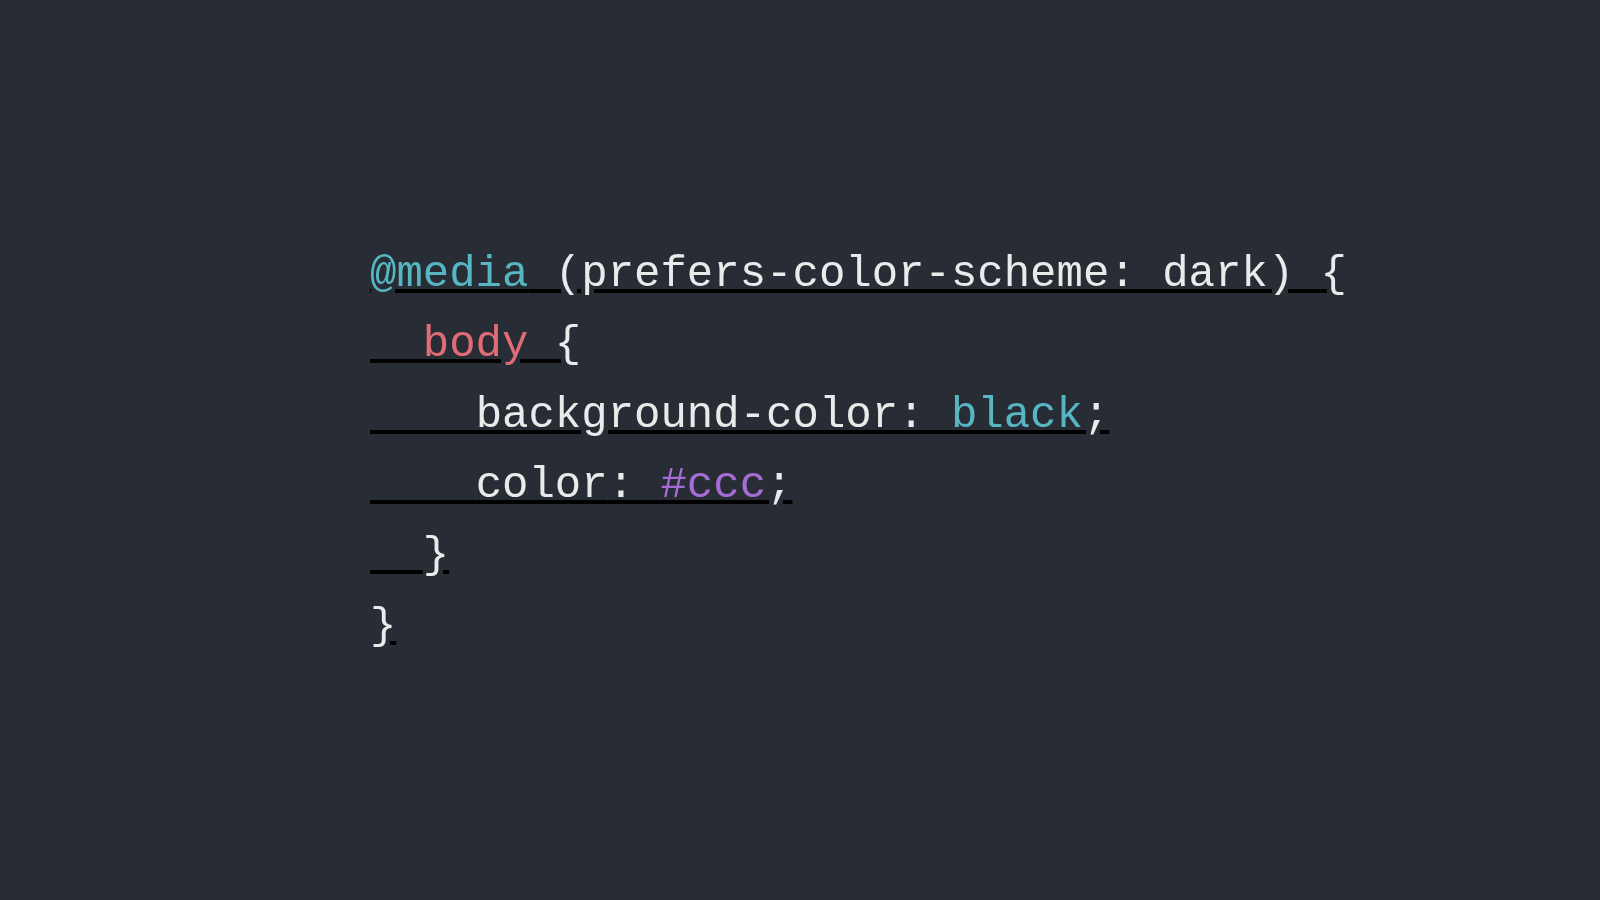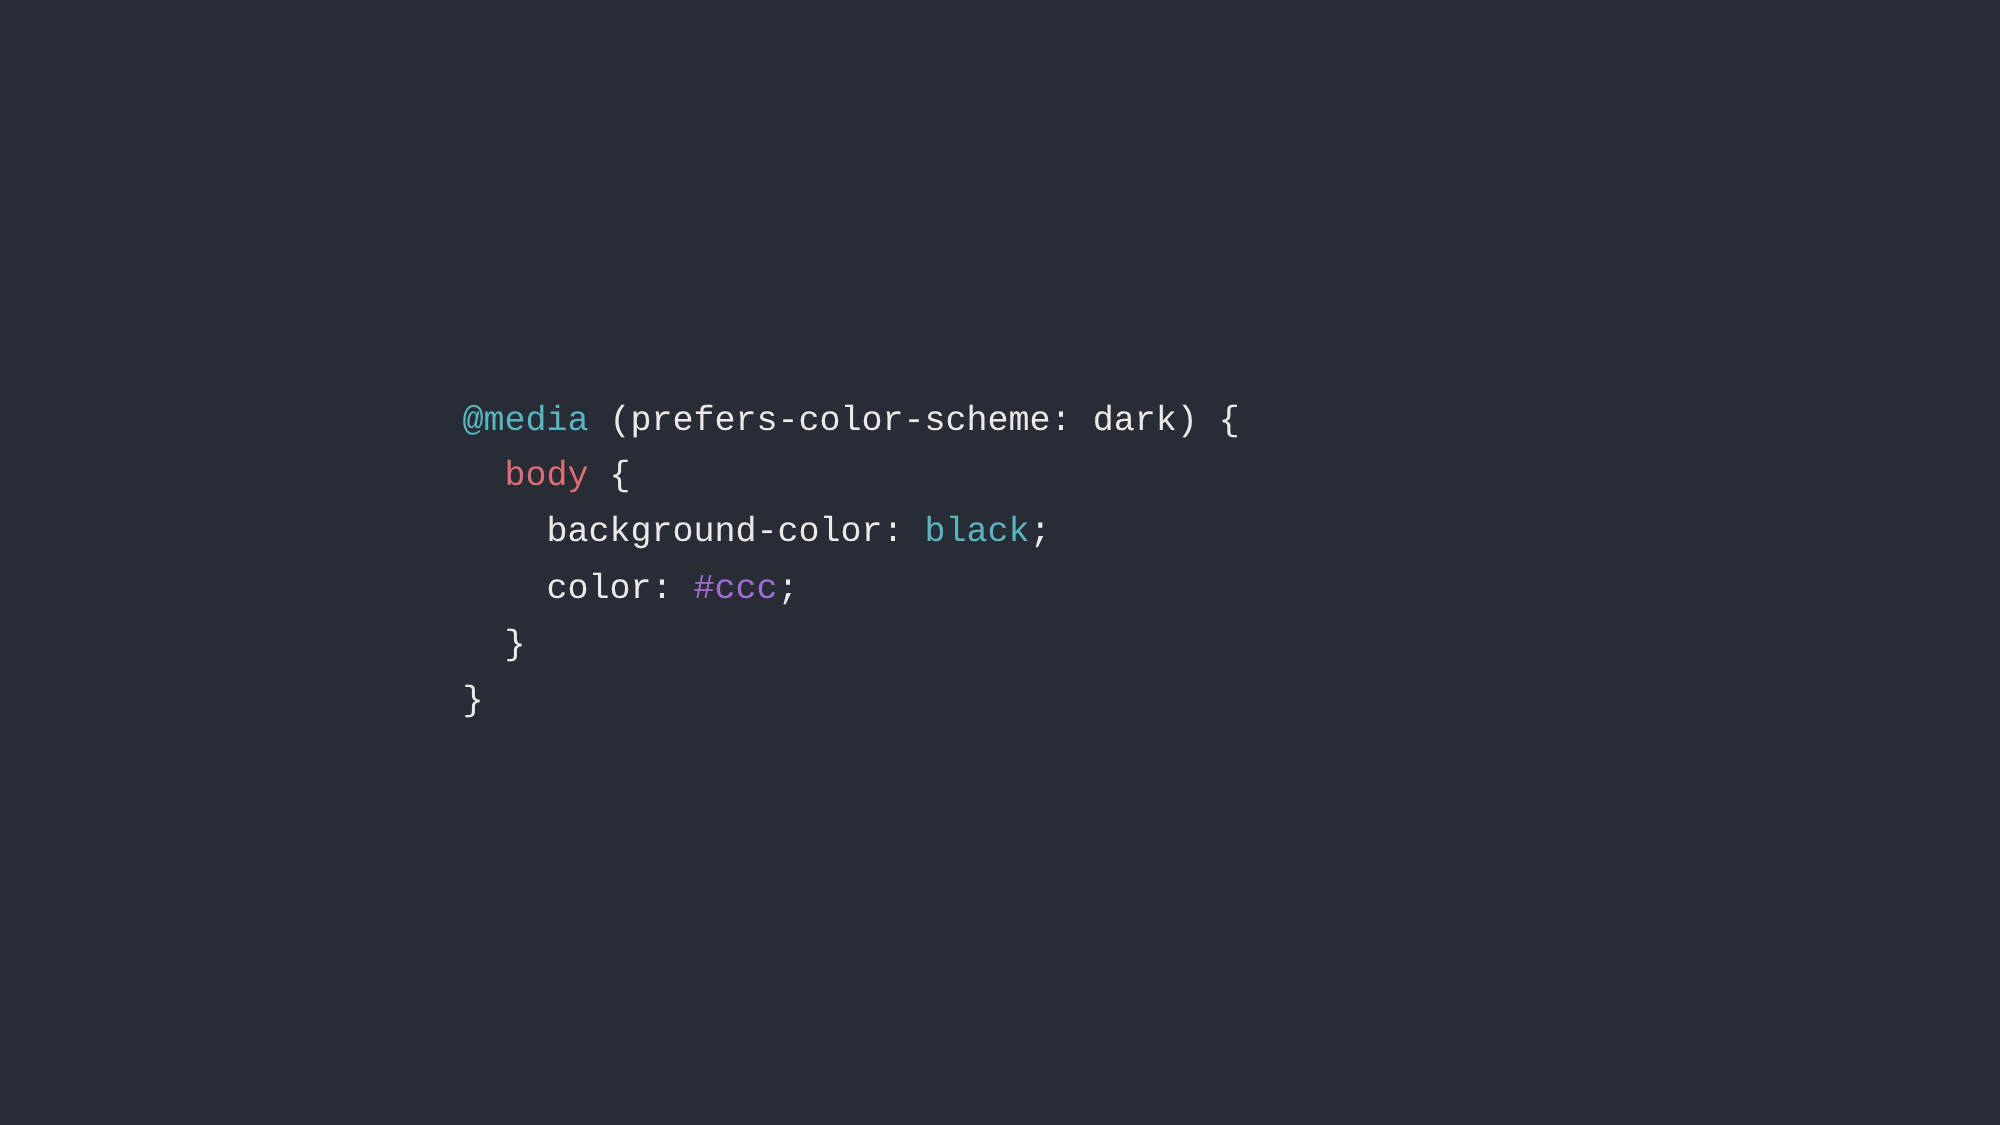--- a/index.html
+++ b/index.html
@@ -12,23 +12,24 @@
       height: 900px;
       background-color: #282c34;
       display: flex;
       align-items: center;
       justify-content: flex-start;
       padding-left: 370px;
       font-family: "Courier New", Courier, monospace;
       overflow: hidden;
     }
     .code-block {
-      font-size: 28px;
+      font-size: 44px;
       line-height: 1.6;
       white-space: pre;
+      text-decoration: underline;
     }
     .atrule { color: #56b6c2; }
     .punctuation { color: #eaeaea; }
     .condition { color: #eaeaea; }
     .selector { color: #e06c75; }
     .property { color: #eaeaea; }
     .value-keyword { color: #56b6c2; }
     .value-hex { color: #a56cd6; }
     .semi { color: #eaeaea; }
   </style>

